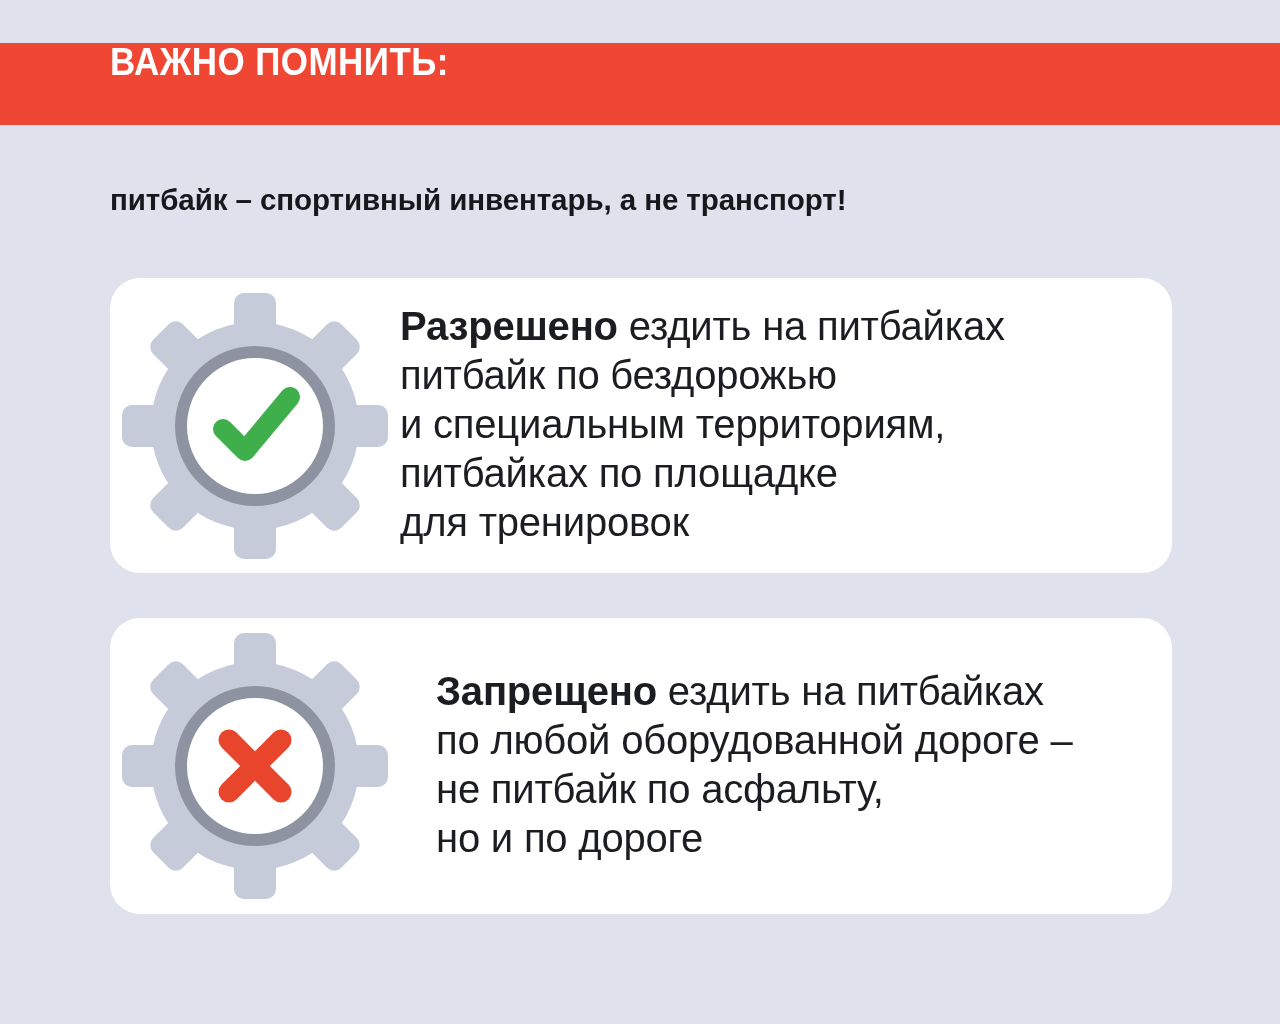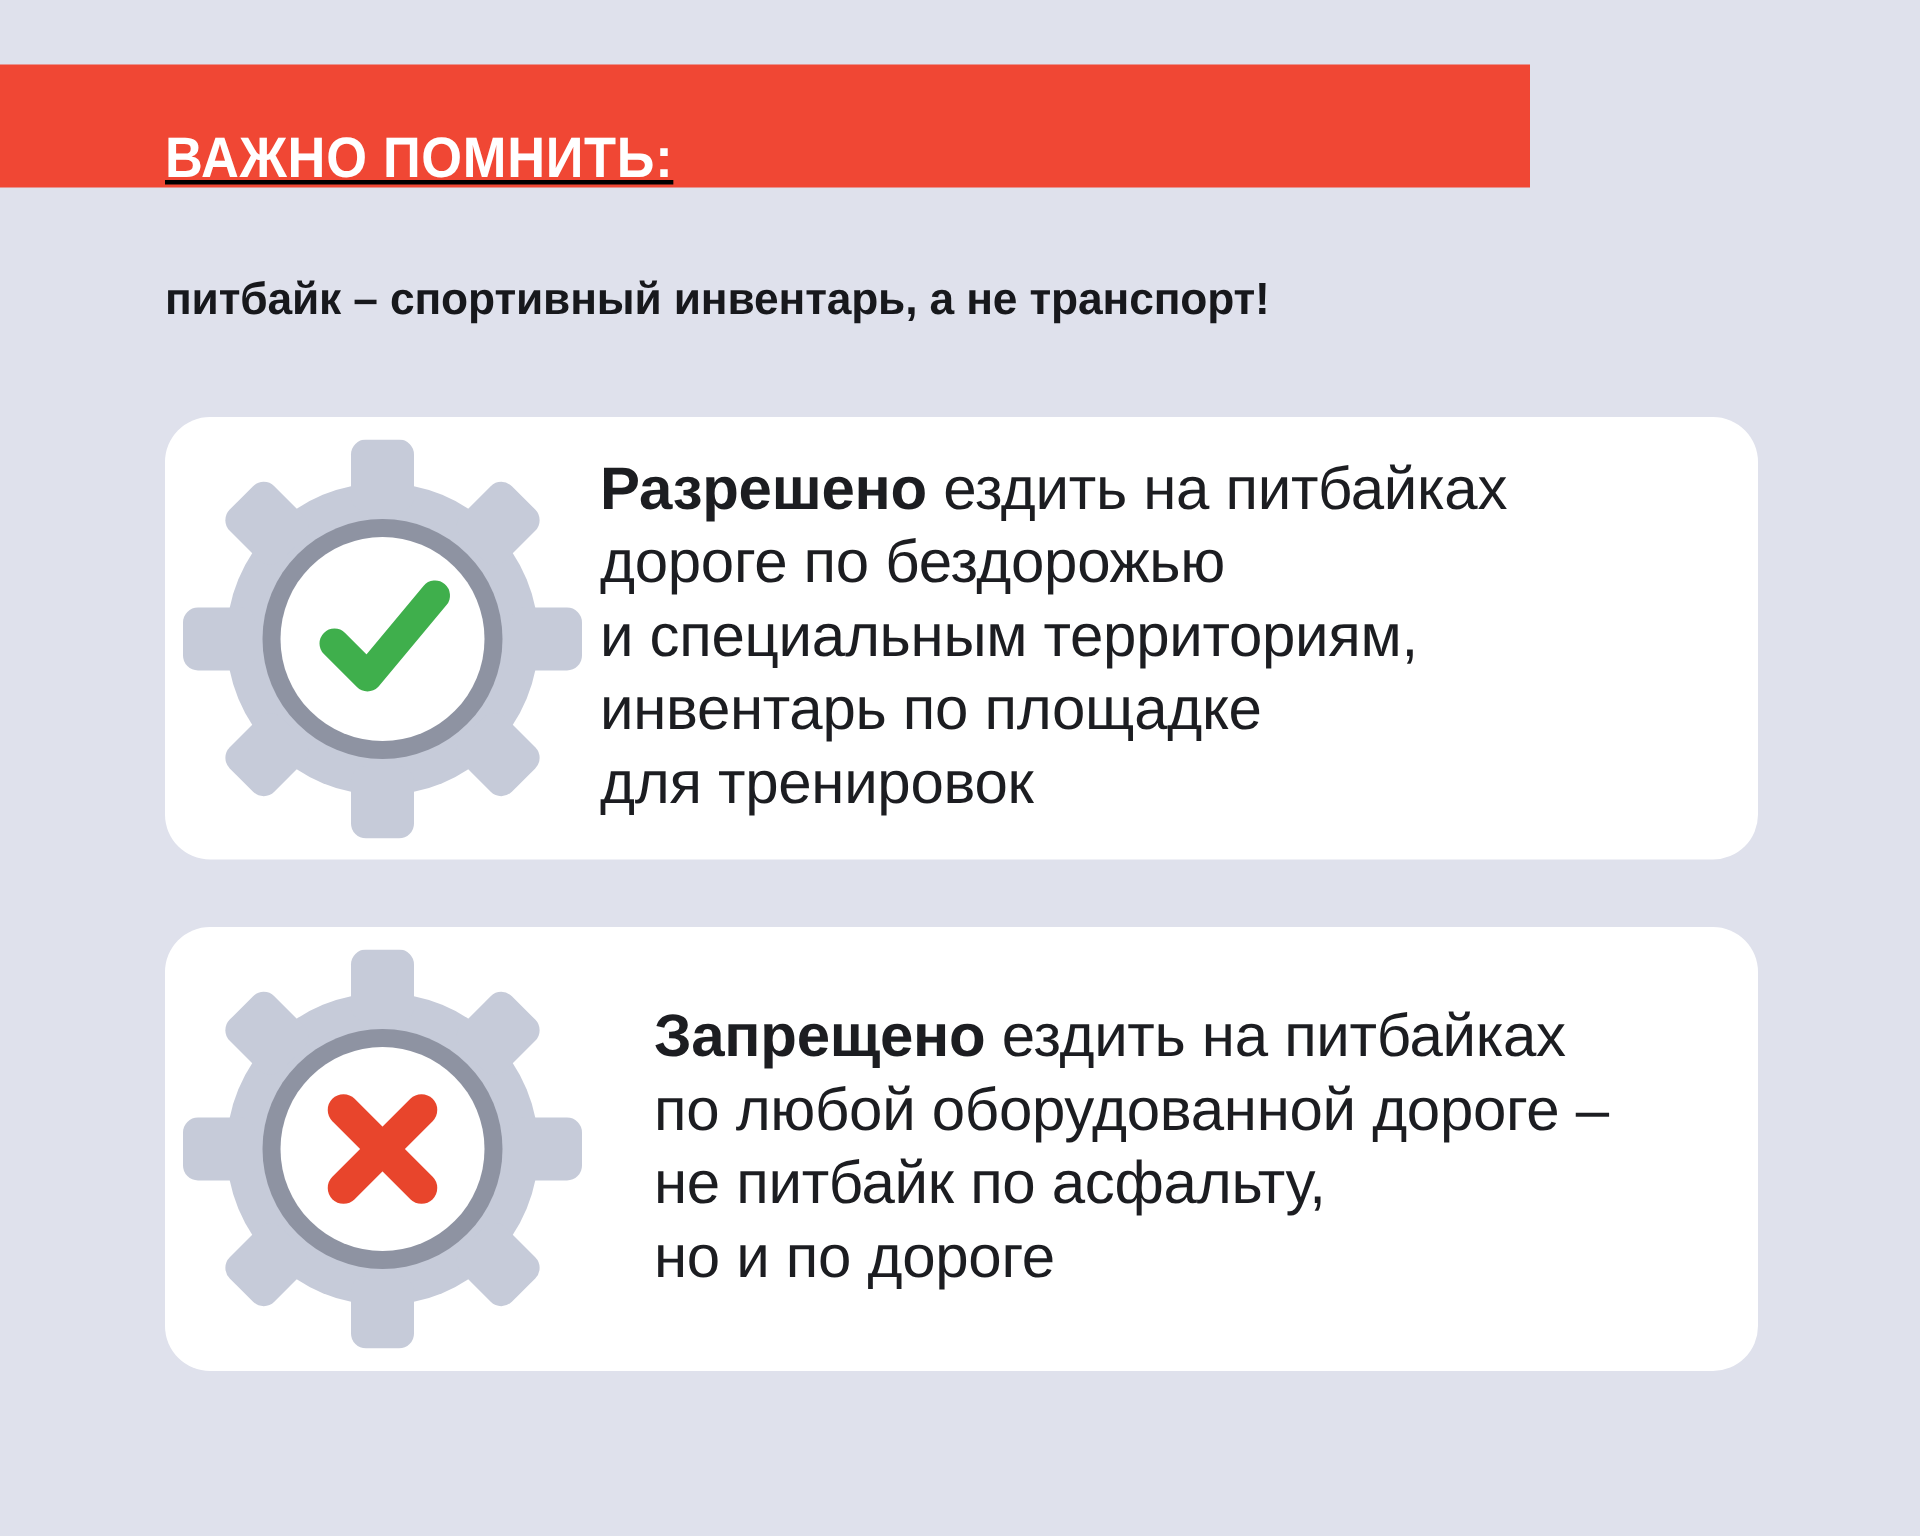--- a/index.html
+++ b/index.html
@@ -19,26 +19,25 @@
     width: 1280px;
     height: 1024px;
     background: #dfe1ec;
   }
 
   
   .banner {
     position: absolute;
     left: 0;
     top: 43px;
-    width: 1020px;
+    width: 1280px;
     height: 82px;
     background: #f04734;
     display: flex;
-    align-items: flex-end;
-    text-decoration: underline;
+    align-items: flex-start;
   }
   .banner-title {
     margin-left: 110px;
     color: #ffffff;
     font-size: 38px;
     font-weight: 700;
     letter-spacing: 0.5px;
     line-height: 1;
     white-space: nowrap;
     transform: scaleX(0.92);
@@ -130,23 +129,23 @@
           </g>
         </g>
         <circle cx="133" cy="133" r="80" fill="#8e93a2"></circle>
         <circle cx="133" cy="133" r="68" fill="#ffffff"></circle>
         <path d="M101 136 L123 158 L168 104" fill="none" stroke="#3faf4c" stroke-width="20" stroke-linecap="round" stroke-linejoin="round"></path>
       </svg>
     </div>
 
     <div class="card-text">
       <span class="line"><span class="lead">Разрешено</span><span> ездить на питбайках</span></span>
-      <span class="line">дороге по бездорожью</span>
+      <span class="line">питбайк по бездорожью</span>
       <span class="line">и специальным территориям,</span>
-      <span class="line">инвентарь по площадке</span>
+      <span class="line">питбайках по площадке</span>
       <span class="line">для тренировок</span>
     </div>
   </div>
 
   <div class="card" id="card-forbidden">
 
     <div class="card-icon">
       <svg width="266" height="266" viewBox="0 0 266 266" aria-hidden="true">
         <g fill="#c6cbd9">
           <circle cx="133" cy="133" r="104"></circle>

